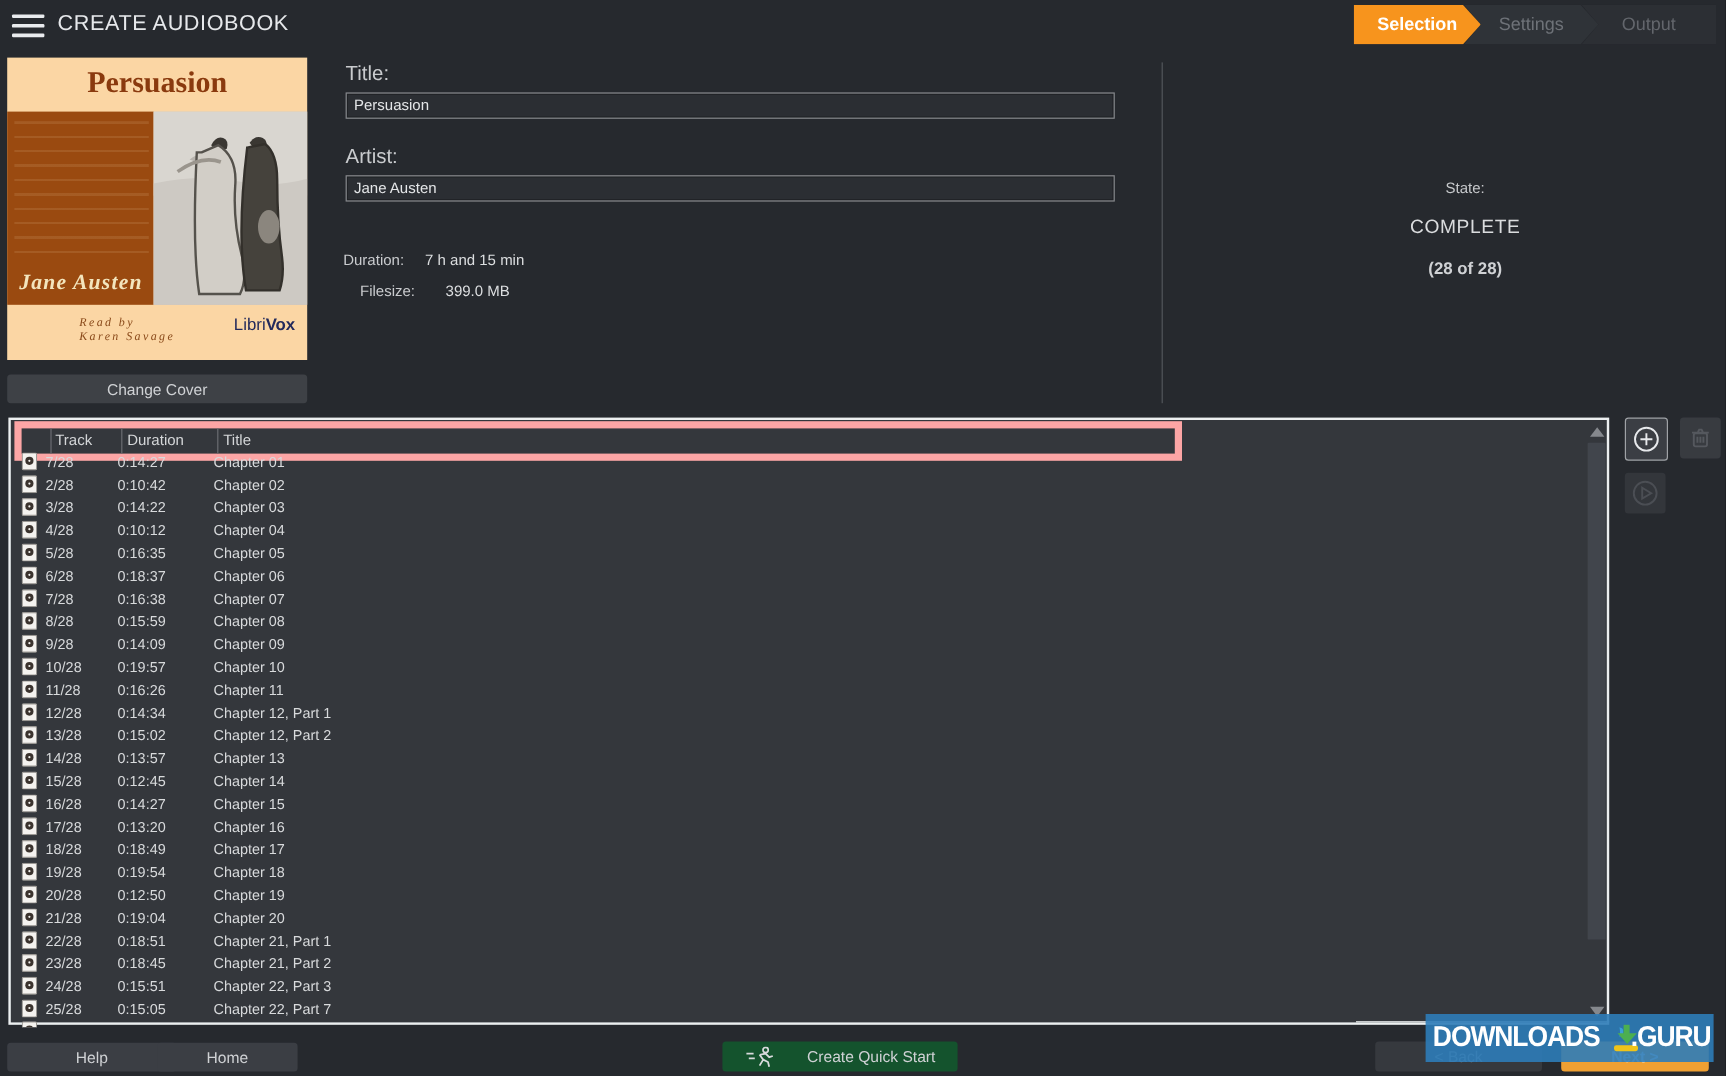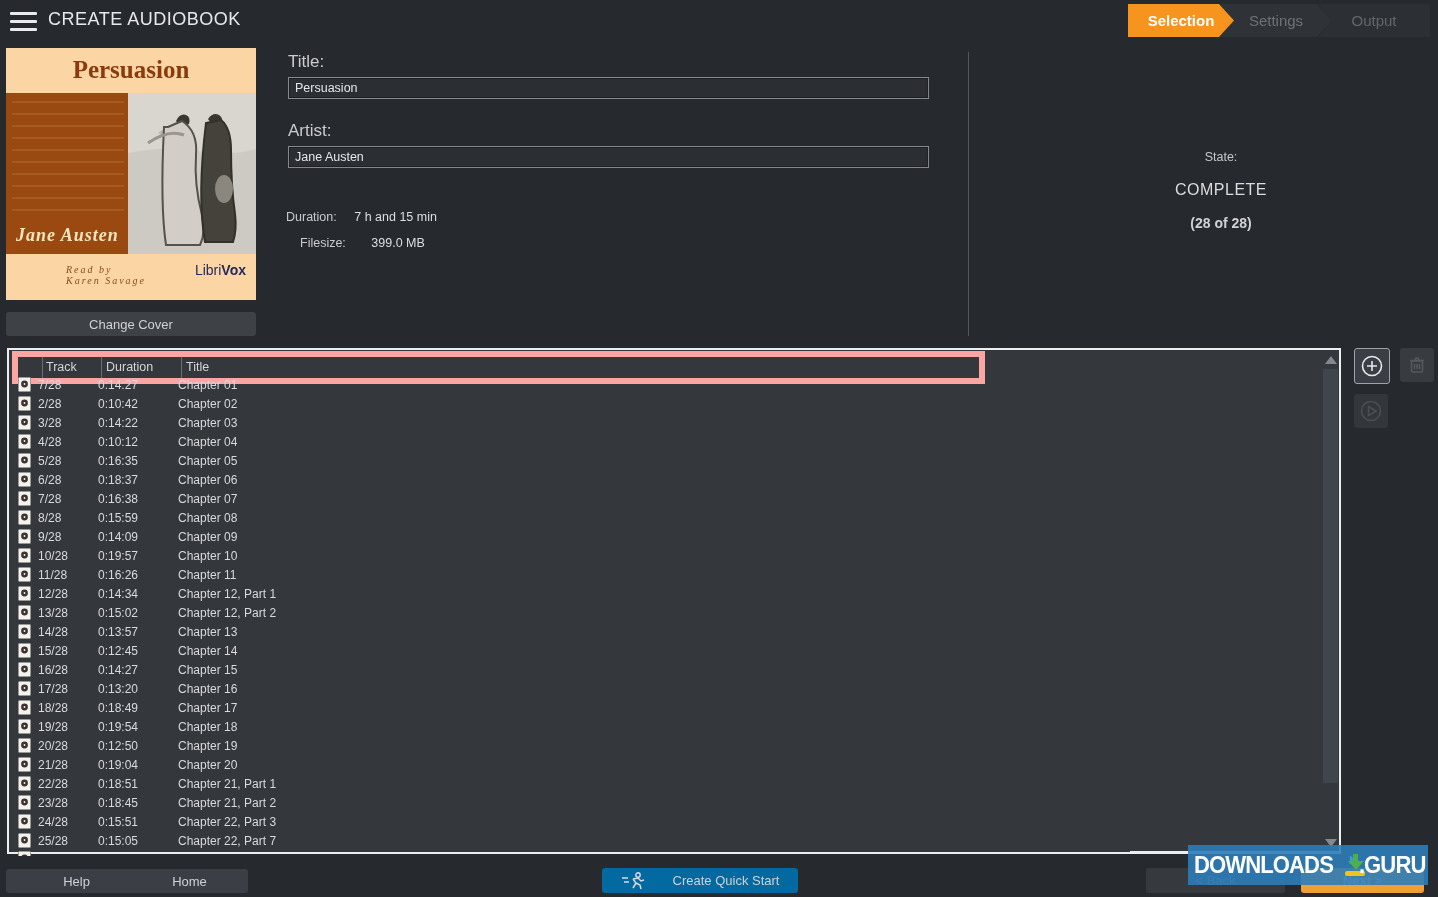--- a/index.html
+++ b/index.html
@@ -71,21 +71,21 @@
   .sthumb{position:absolute;left:1px;top:17px;width:15px;height:414px;background:#41454c;border-radius:1px;}
   
   .act{position:absolute;width:34px;height:34px;border-radius:3px;display:flex;align-items:center;justify-content:center;}
   .act.add{left:1354px;top:348px;background:#3b3e44;border:1px solid #9fa2a6;cursor:pointer;}
   .act.trash{left:1400px;top:348px;background:#383b40;}
   .act.play{left:1354px;top:394px;background:#33363b;}
   
   .fbtn{position:absolute;height:24px;}
   .help{left:6px;top:869px;width:141px;}
   .home{left:131px;top:869px;width:117px;}
-  .quick{left:602px;top:868px;width:196px;height:25px;display:flex;align-items:center;justify-content:center;gap:26px;background:#0369a1;}
+  .quick{left:602px;top:868px;width:196px;height:25px;display:flex;align-items:center;justify-content:center;gap:26px;background:#14532d;}
   .back{left:1146px;top:868px;width:139px;height:25px;background:#36393e;color:#8d9095;}
   .next{left:1301px;top:868px;width:123px;height:25px;background:#EFA032;color:#fff;font-weight:700;}
   
   .wmark{position:absolute;left:1188px;top:845px;width:240px;height:40px;background:rgba(46,124,184,.90);
       display:flex;align-items:center;justify-content:flex-end;gap:4px;z-index:10;}
   .wmark .wtxt{color:#fff;font-weight:700;font-size:24px;letter-spacing:-1px;transform:scaleX(.92);}
   .dlicon{position:relative;width:24px;height:22px;}
   .dlicon .base{position:absolute;left:2px;bottom:0;width:20px;height:5px;background:#f0c419;border-radius:2px;}
   .dlicon .stem{position:absolute;left:10px;top:0;width:5px;height:8px;background:#4caf50;}
   .dlicon .head{position:absolute;left:5px;top:7px;width:0;height:0;

